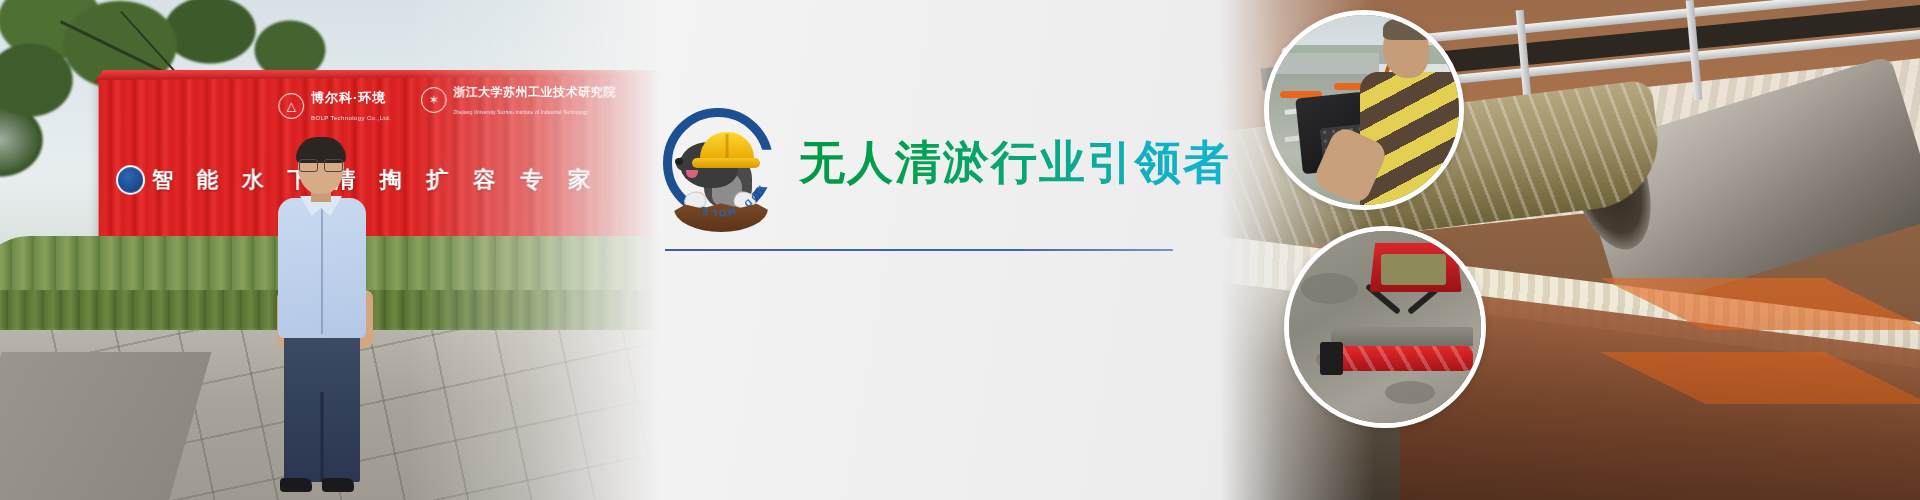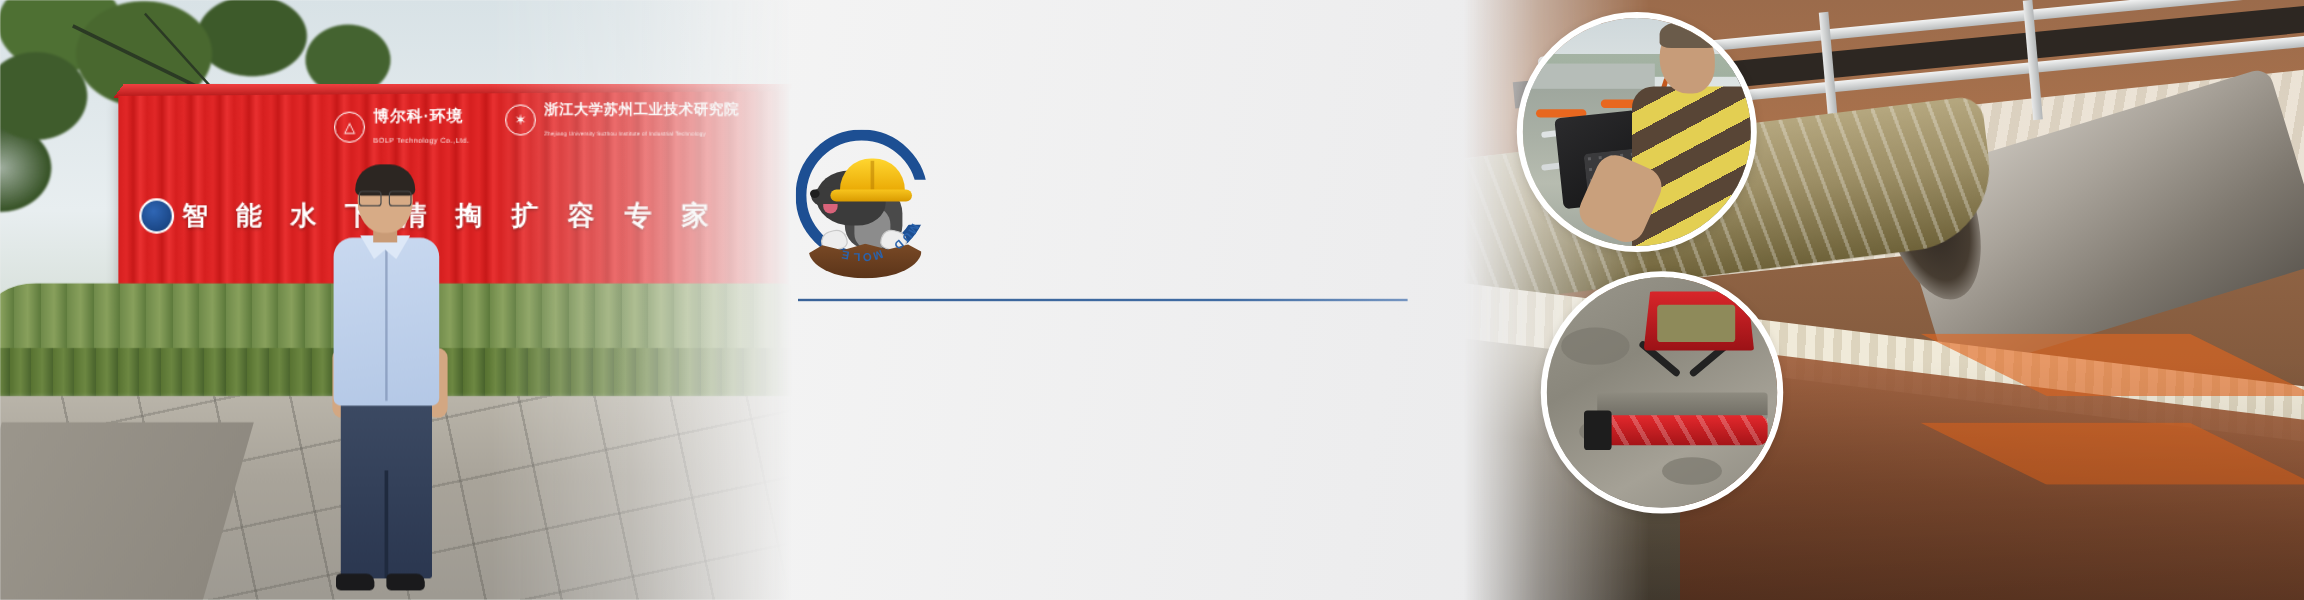--- a/index.html
+++ b/index.html
@@ -408,18 +408,19 @@
             <span class="arc-ch" style="transform: rotate(38.5deg) translate(56px) rotate(90deg);">U</span>
             <span class="arc-ch" style="transform: rotate(49deg) translate(56px) rotate(90deg);">D</span>
             <span class="arc-ch" style="transform: rotate(59.5deg) translate(56px) rotate(90deg);"> </span>
             <span class="arc-ch" style="transform: rotate(70deg) translate(56px) rotate(90deg);">M</span>
             <span class="arc-ch" style="transform: rotate(80.5deg) translate(56px) rotate(90deg);">O</span>
             <span class="arc-ch" style="transform: rotate(91deg) translate(56px) rotate(90deg);">L</span>
             <span class="arc-ch" style="transform: rotate(101.5deg) translate(56px) rotate(90deg);">E</span>
           </div>
       </div>
 
+      <div class="headline">无人清淤行业引领者</div>
     </div>
 
     <div class="divider"></div>
   </div>
 
 </div>
 
 </body></html>

